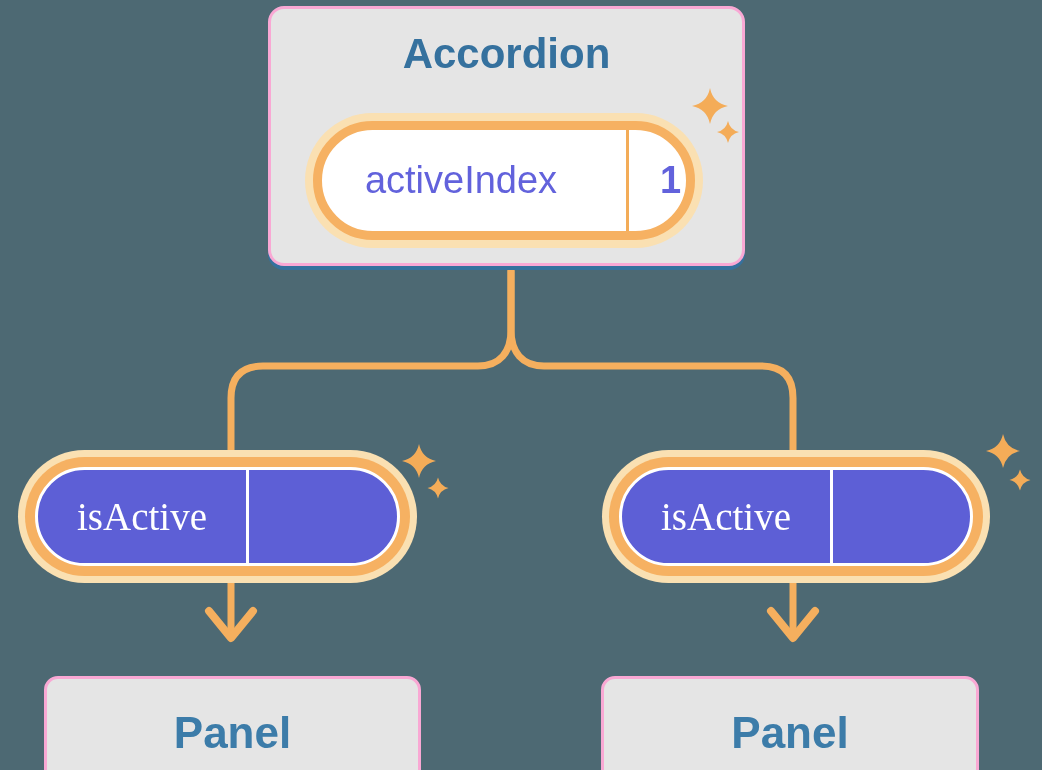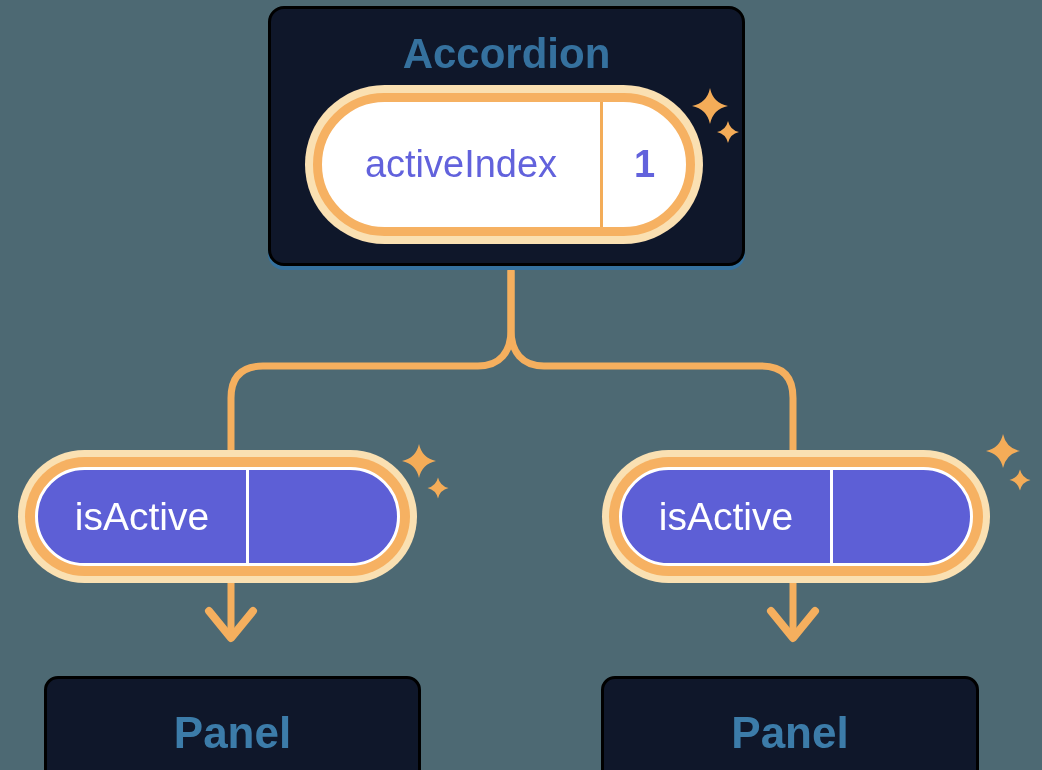--- a/index.html
+++ b/index.html
@@ -7,55 +7,55 @@
     position:relative;width:1042px;height:770px;overflow:hidden;
     background:#4D6973;
     font-family:"Liberation Sans", sans-serif;
   }
   .layer{position:absolute;left:0;top:0;width:100%;height:100%;pointer-events:none;}
   .lines-layer{z-index:1;}
   .sparkle-layer{z-index:3;}
 
   
   .card{
-    position:absolute;box-sizing:border-box;background:#0f172a;
-    border:3px solid #000000;box-shadow:0 4px 0 #35719E;z-index:2;
+    position:absolute;box-sizing:border-box;background:#e5e5e5;
+    border:3px solid #f9a8d4;box-shadow:0 4px 0 #35719E;z-index:2;
   }
   .accordion-card{left:268px;top:6px;width:477px;height:260px;border-radius:16px;}
   .accordion-title{
     position:absolute;left:0;right:0;top:20px;text-align:center;
     font-size:42px;font-weight:600;color:#35719E;line-height:50px;
   }
   .panel-card{
     top:644px;width:377px;height:113px;border-radius:14px;
     display:flex;align-items:center;justify-content:center;
     font-size:44px;font-weight:600;color:#3C7CA9;margin-top:32px;
   }
   .panel-left{left:44px;}
   .panel-right{left:601px;width:378px;}
 
   
   .pill-top{
-    position:absolute;left:42px;top:84px;width:382px;height:143px;
+    position:absolute;left:42px;top:112px;width:382px;height:119px;
     box-sizing:border-box;background:#FFFFFF;
     border:9px solid #F6B162;border-radius:999px;
     box-shadow:0 0 0 8px #FAE0B2;
-    display:flex;align-items:stretch;overflow:hidden;
+    display:flex;align-items:stretch;overflow:hidden;gap:26px;
   }
   .pill-top .cell{display:flex;align-items:center;justify-content:center;}
   .pill-top .prop-name{width:278px;font-size:38px;color:#6262DC;}
   .pill-top .divider{width:3px;background:#F3AC58;}
   .pill-top .prop-value{flex:1;font-size:38px;font-weight:700;color:#6262DC;}
 
   
   .pill-purple{
     position:absolute;top:467px;height:99px;box-sizing:border-box;
     background:#5D5FD6;border:3px solid #FFFFFF;border-radius:999px;
     box-shadow:0 0 0 10px #F6B162, 0 0 0 17px #FAE0B2;
-    display:flex;align-items:stretch;overflow:hidden;z-index:2;color:#FFFFFF;
+    display:flex;align-items:stretch;overflow:hidden;z-index:2;color:#FFFFFF;font-family:Liberation Serif, serif;
   }
   .pill-purple.pill-left{left:35px;width:365px;}
   .pill-purple.pill-right{left:619px;width:354px;}
   .pill-purple .cell{display:flex;align-items:center;justify-content:center;}
   .pill-purple .prop-name{width:208px;font-size:39px;}
   .pill-purple .divider{width:3px;background:#FFFFFF;}
   .pill-purple .prop-value{flex:1;font-size:39px;font-weight:700;}
 </style>
 </head>
 <body>

